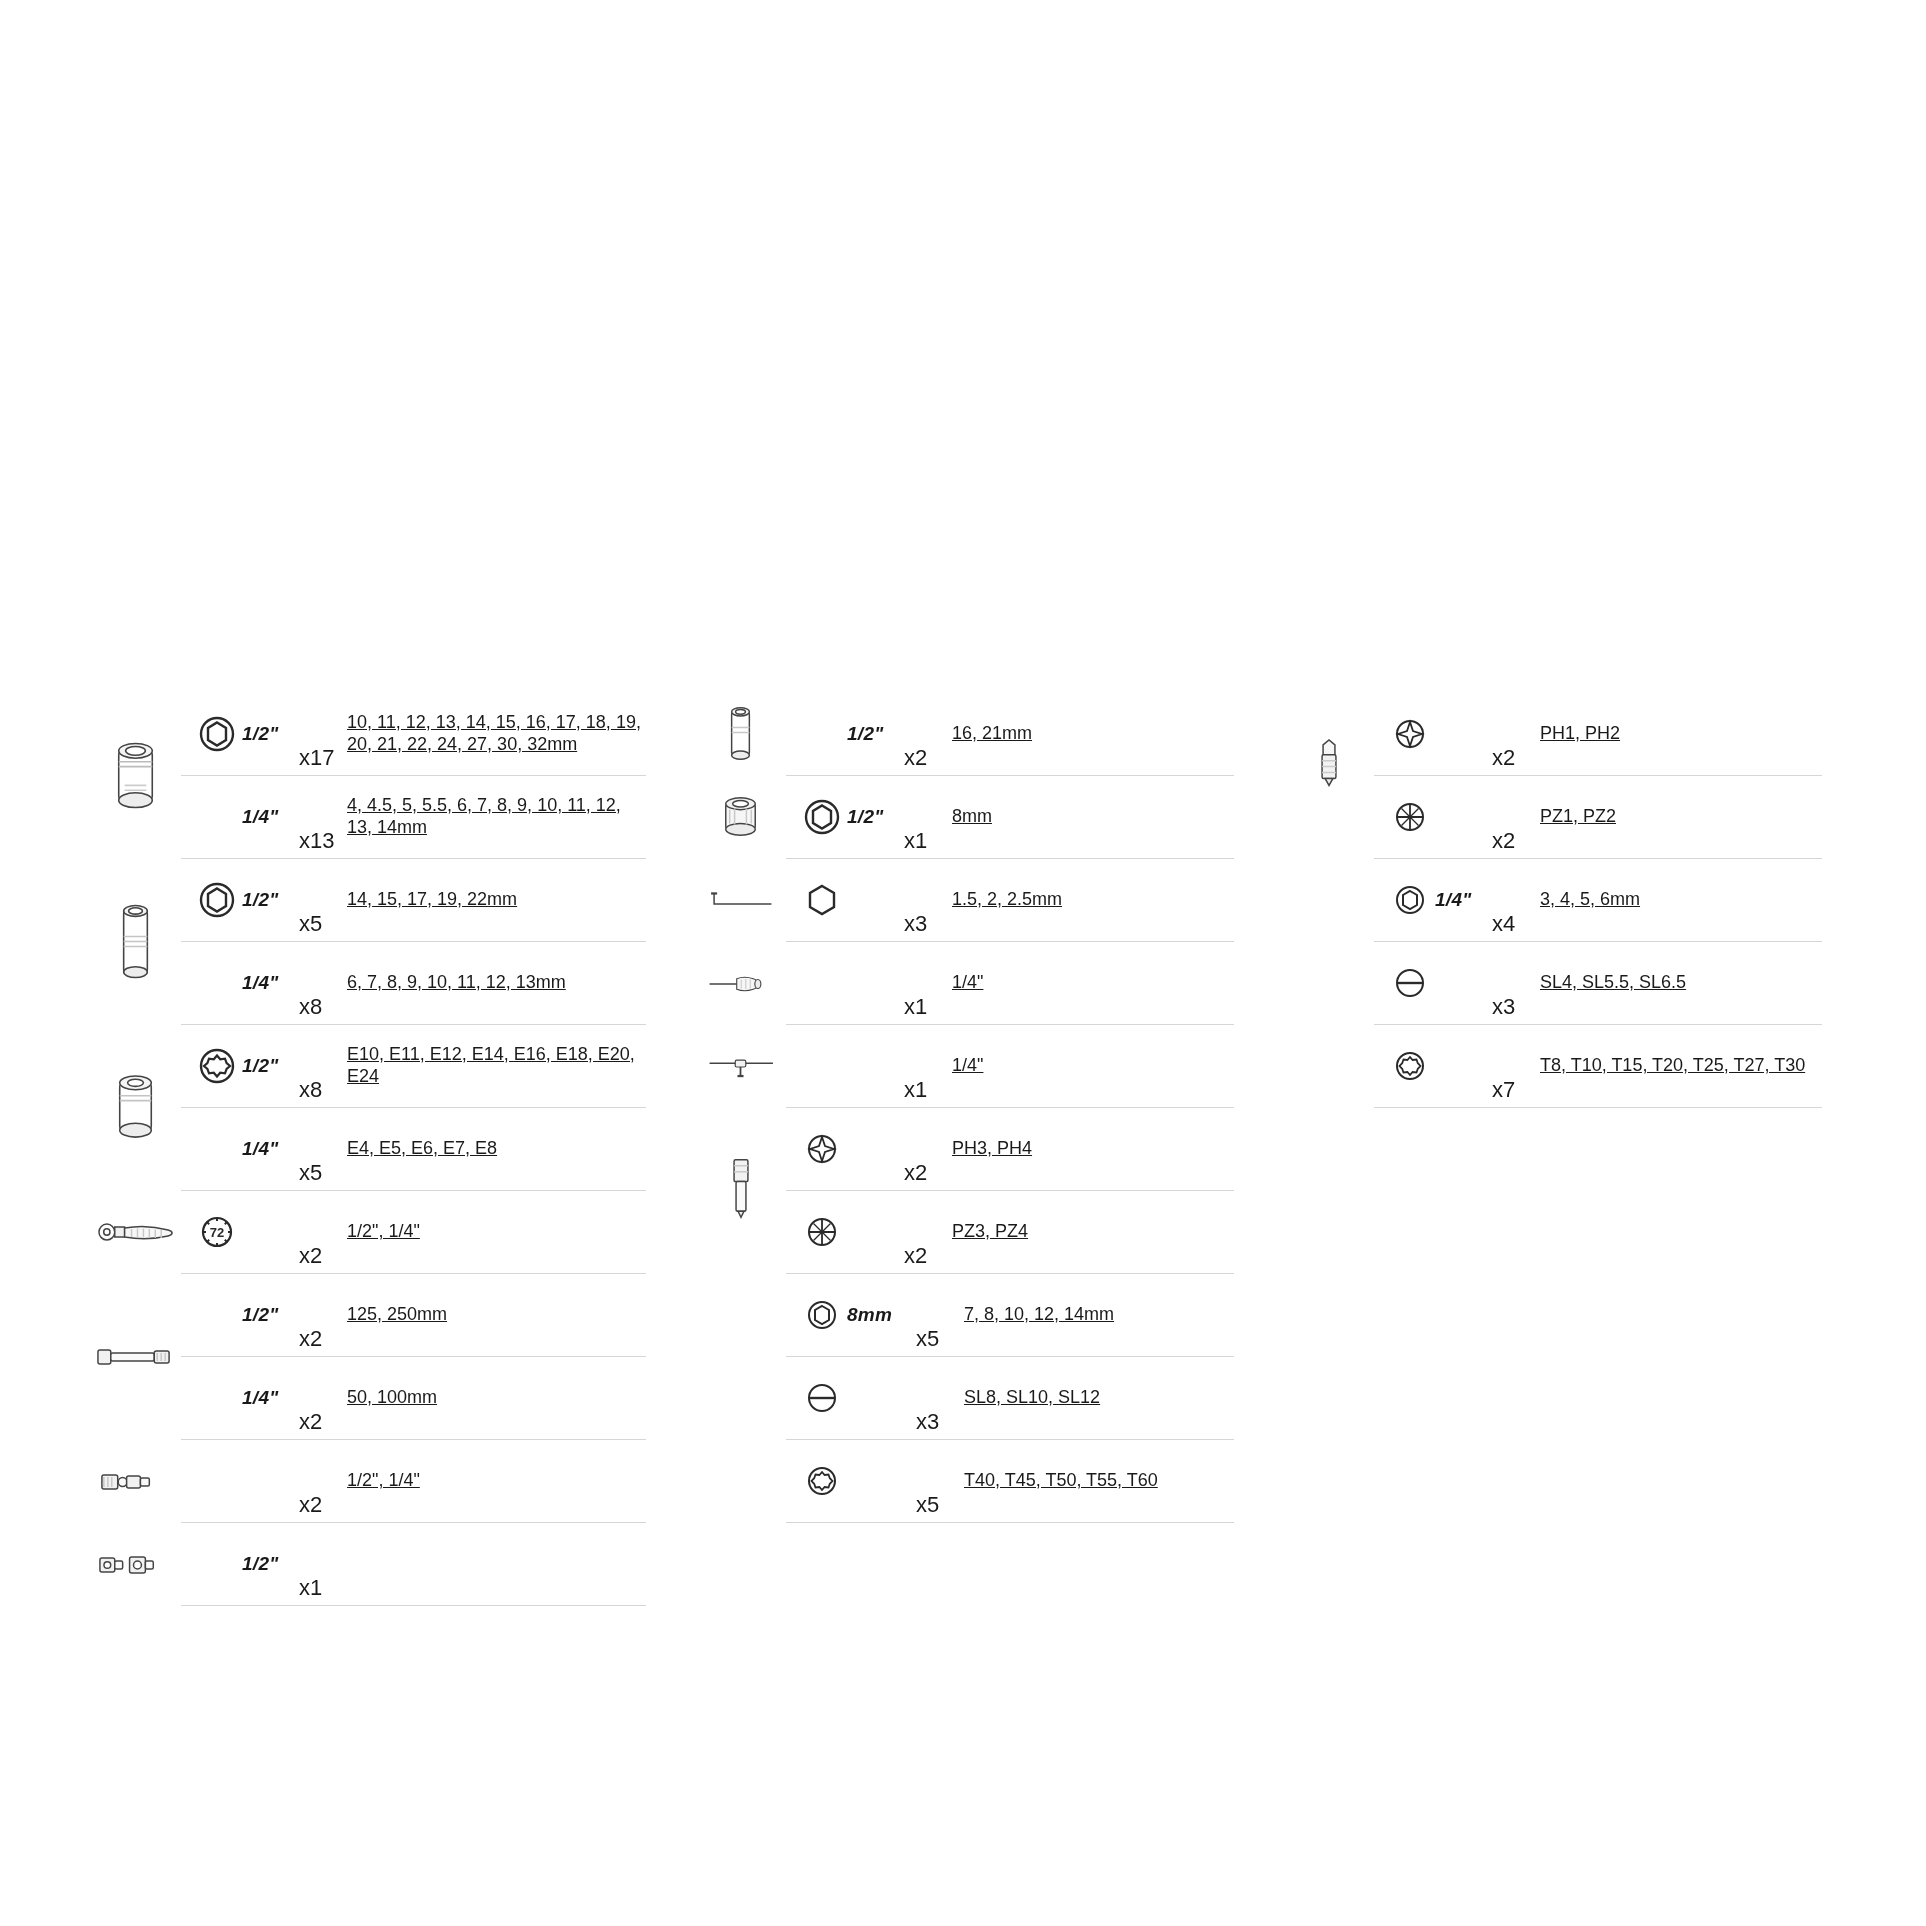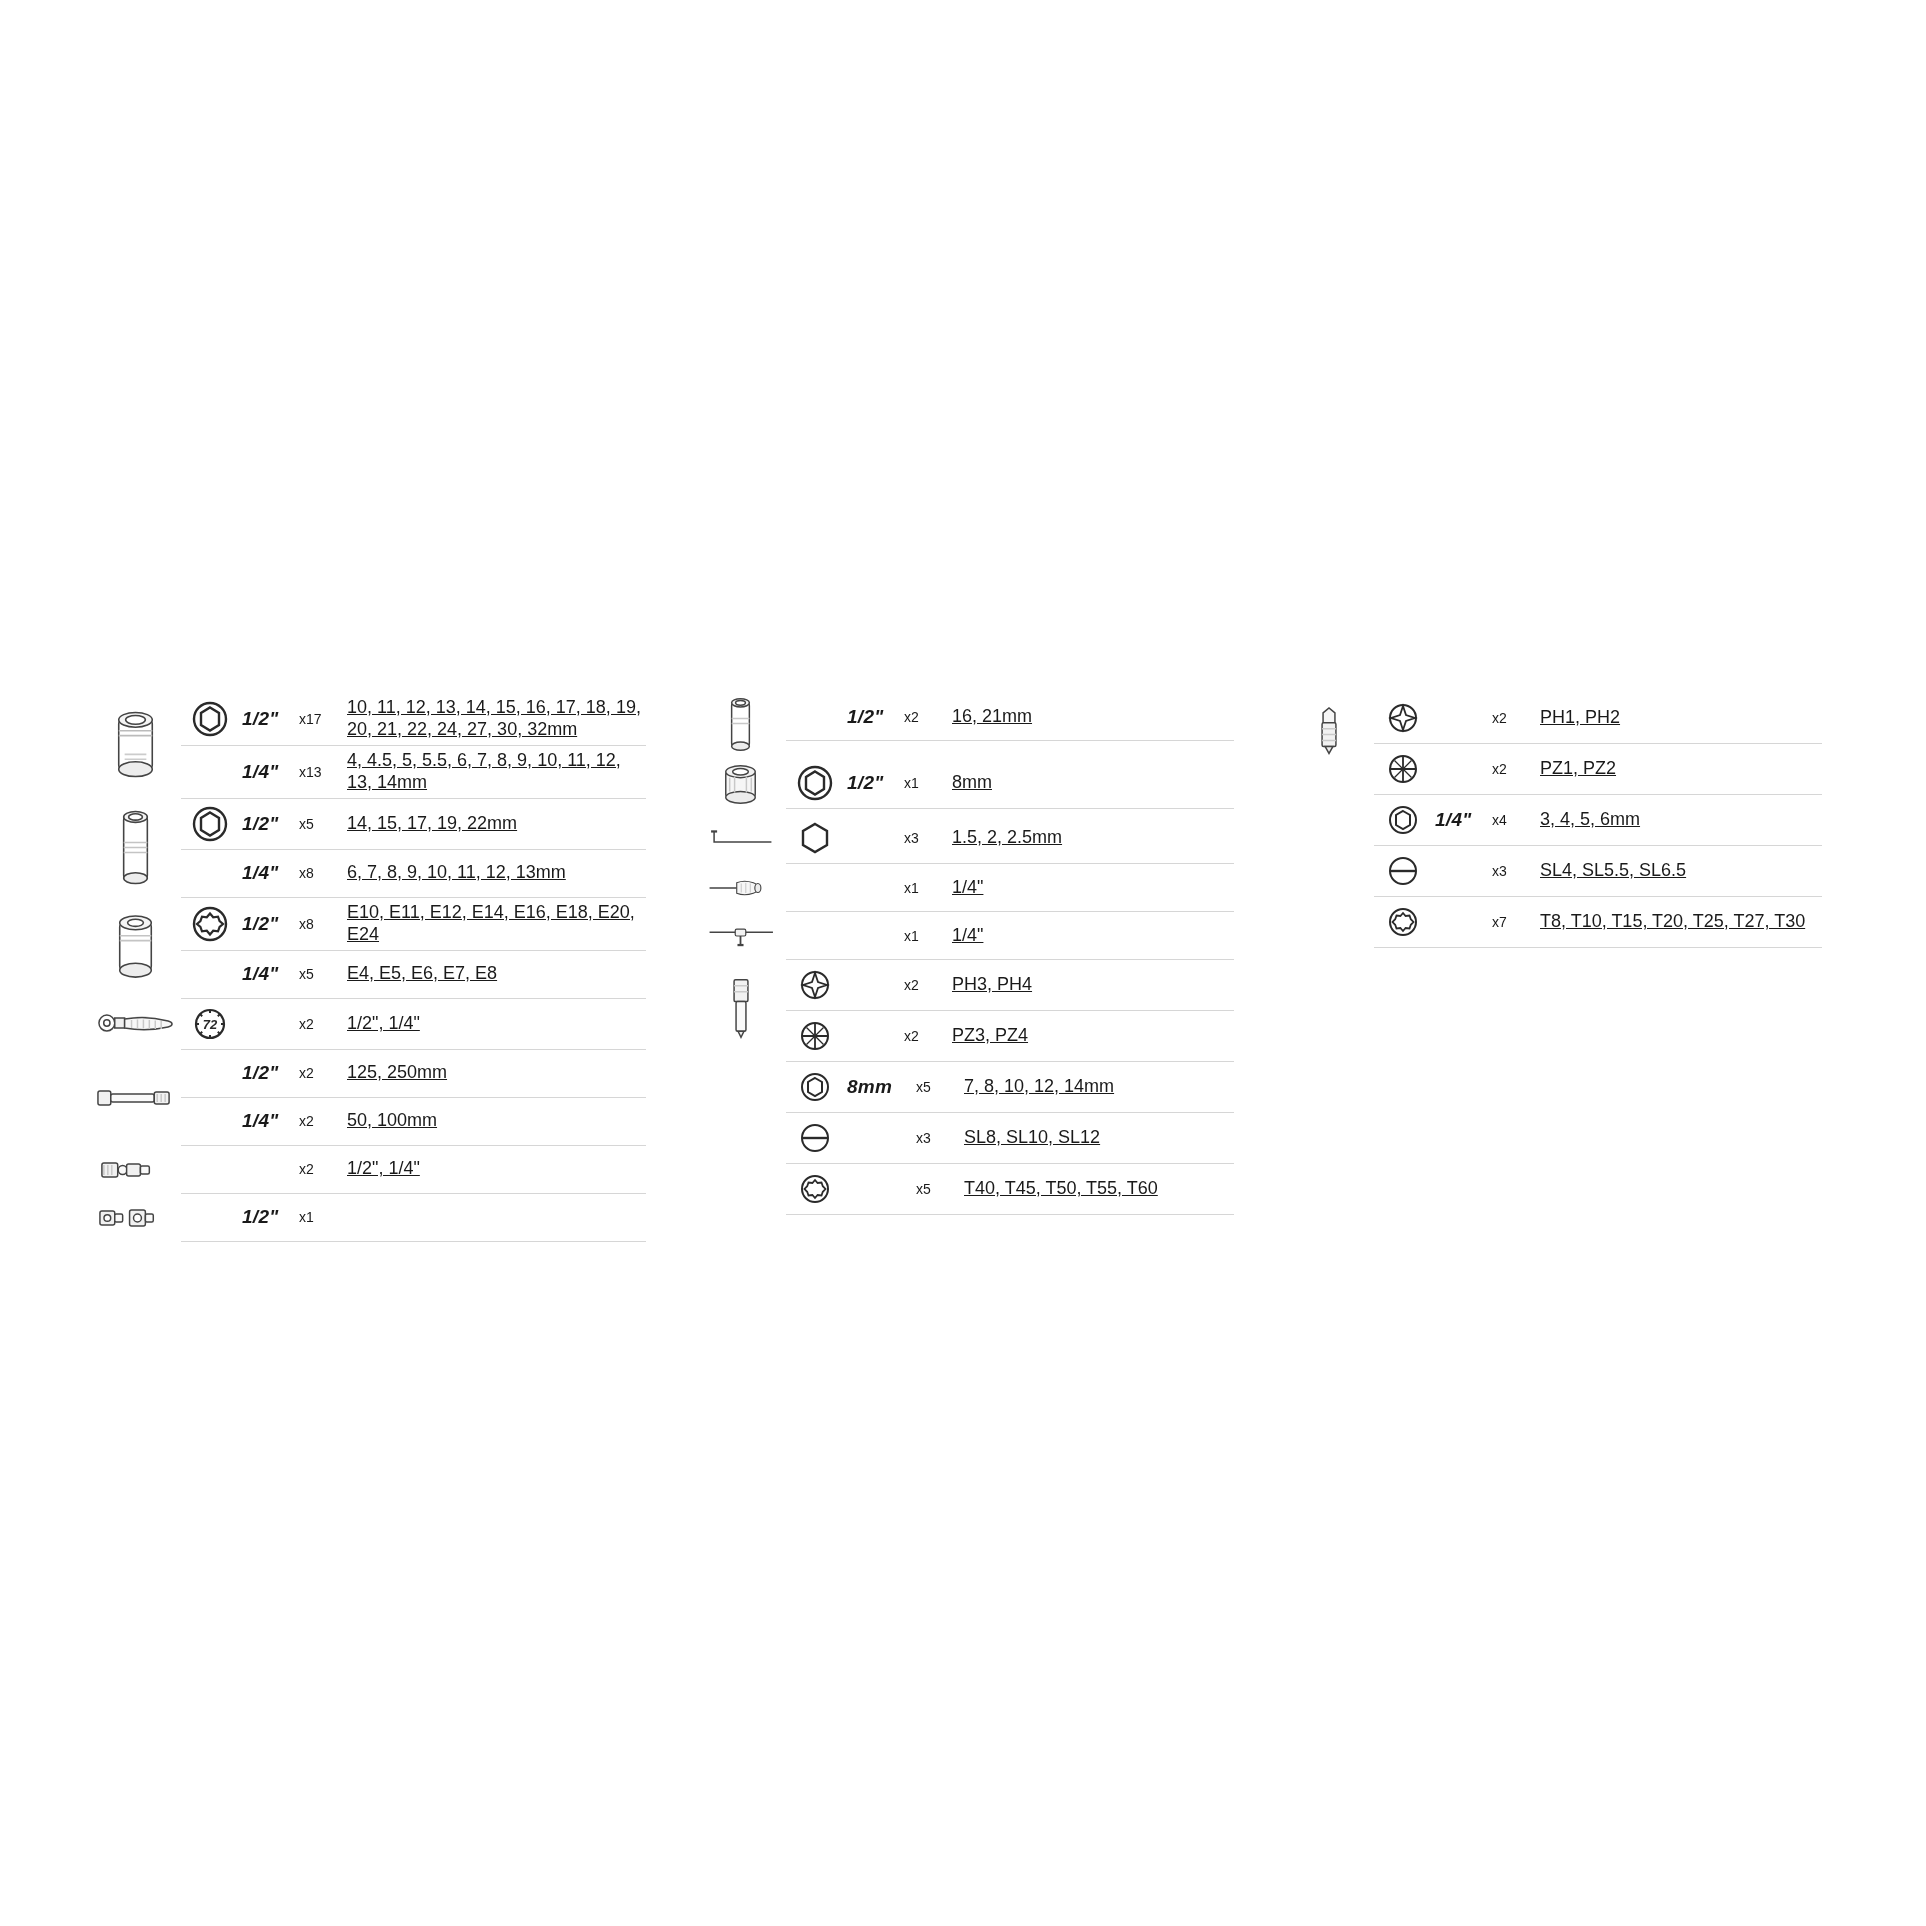--- a/index.html
+++ b/index.html
@@ -69,40 +69,40 @@
     min-height: 48px;
     box-sizing: border-box;
     padding: 4px 0;
   }
 
   .cell-icon {
     flex: 0 0 57px;
     width: 57px;
     display: flex;
     align-items: center;
-    justify-content: center;
-    font-style: italic;
+    justify-content: flex-end;
   }
   .cell-size {
     flex: 0 0 61px;
     width: 61px;
     font-weight: bold;
     font-size: 19px;
     font-style: italic;
     letter-spacing: 0.3px;
     padding-left: 4px;
     box-sizing: border-box;
     white-space: nowrap;
   }
   .cell-size.wide { flex: 0 0 73px; width: 73px; }
   .cell-qty {
     flex: 0 0 48px;
     width: 48px;
-    font-size: 14px;
+    font-size: 22px;
     white-space: nowrap;
+    margin-top: 48px;
   }
   .cell-desc {
     flex: 1 1 auto;
     font-size: 18px;
     line-height: 1.22;
     min-width: 0;
     text-decoration: underline;
   }
 
   svg { display: block; }

